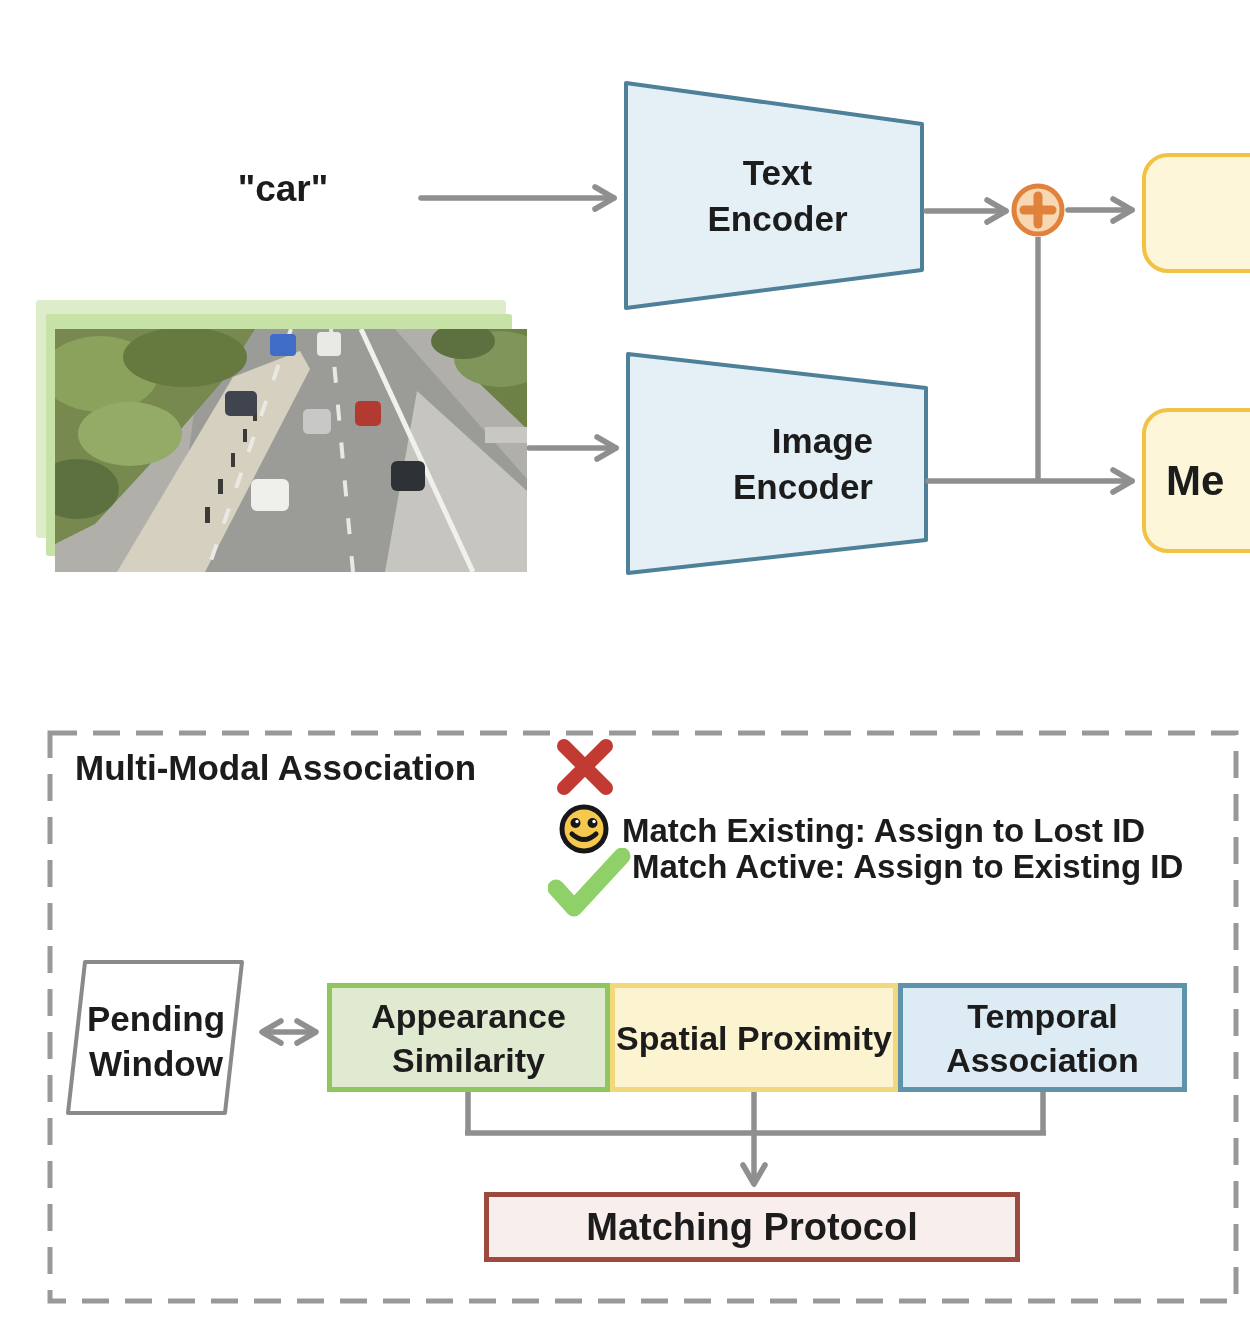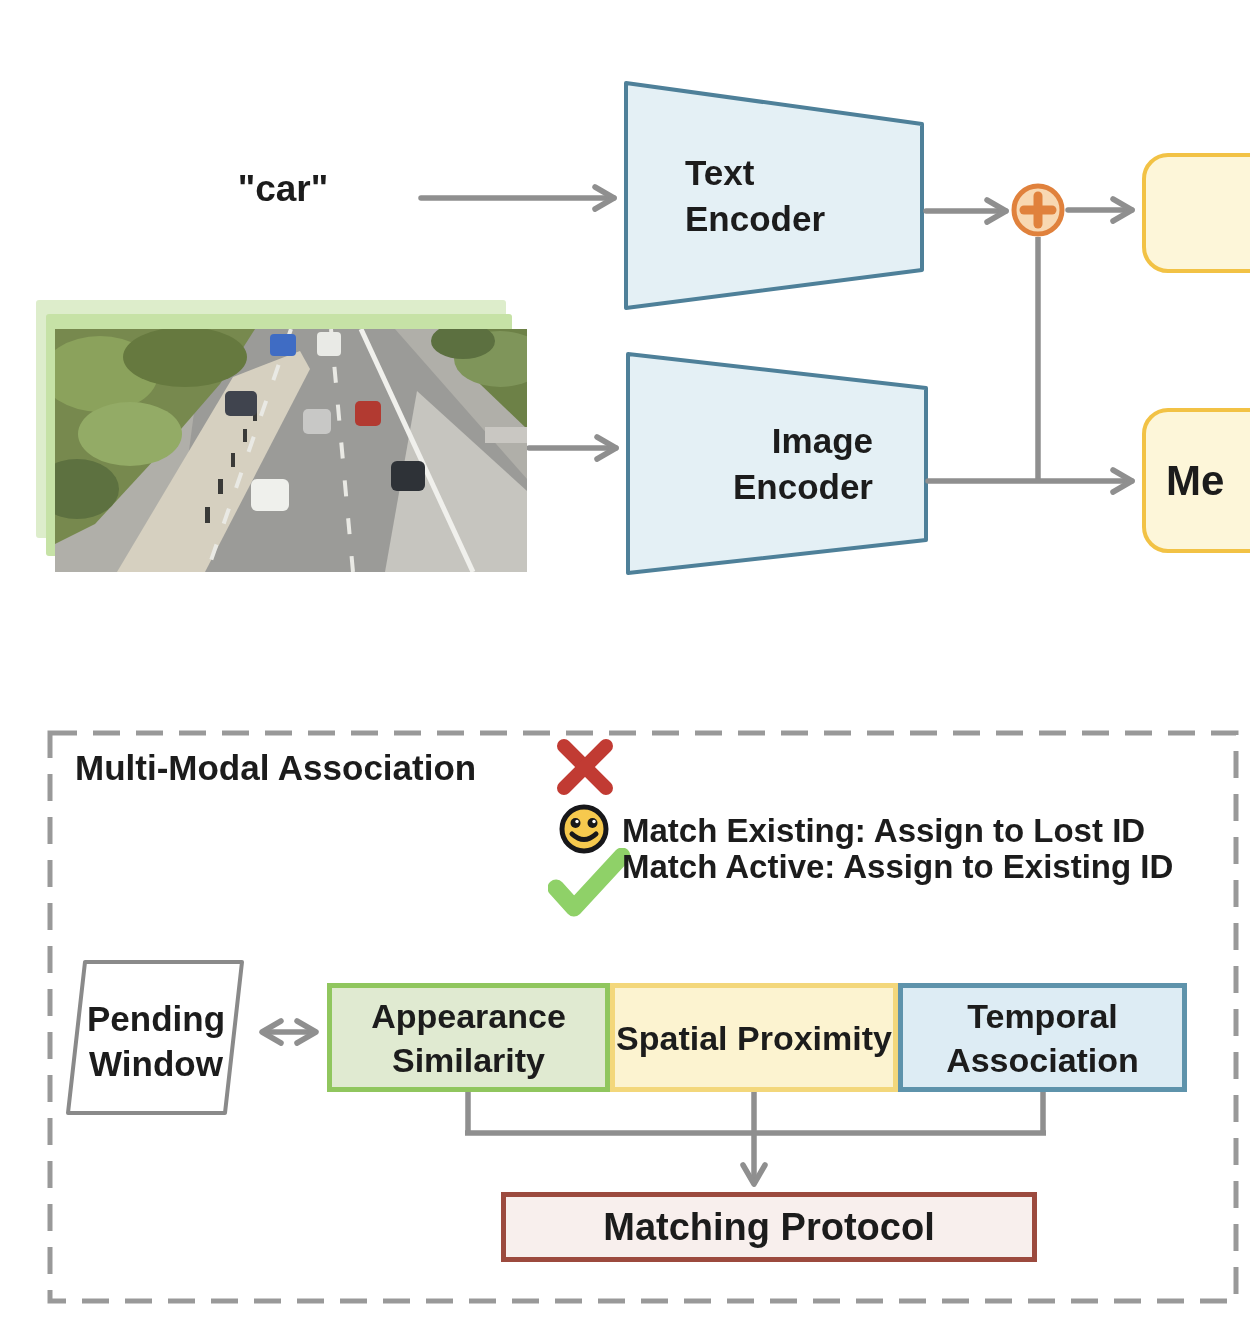--- a/index.html
+++ b/index.html
@@ -6,21 +6,21 @@
   #canvas{
     position:relative;width:1250px;height:1332px;overflow:hidden;background:#fff;
     font-family:"Liberation Sans", sans-serif;color:#1c1c1c;
   }
   .abs{position:absolute;}
   svg{display:block;}
   #diagram-layer{position:absolute;left:0;top:0;z-index:0;}
   .label{font-weight:bold;color:#1c1c1c;z-index:2;}
   
   #text-input-label{left:218px;top:168px;width:130px;font-size:37px;text-align:center;}
-  #text-encoder-label{left:685px;top:150px;width:185px;font-size:35px;line-height:46px;text-align:left;}
+  #text-encoder-label{left:685px;top:150px;width:185px;font-size:35px;line-height:46px;text-align:center;}
   #image-encoder-label{left:688px;top:418px;width:185px;font-size:35px;line-height:46px;text-align:right;}
   .frame-sheet{border-radius:3px;z-index:0;}
   #frame-sheet-1{left:36px;top:300px;width:470px;height:238px;background:var(--sheet_light_green,#ddedcb);}
   #frame-sheet-2{left:46px;top:314px;width:466px;height:242px;background:var(--sheet_mid_green,#c6e2a6);}
   #traffic-photo{left:55px;top:329px;width:472px;height:243px;z-index:1;overflow:hidden;}
   #frame-caption{left:160px;top:586px;width:240px;font-size:39px;text-align:center;z-index:2;}
   #frame-caption .it{font-style:italic;}
   #frame-caption .t{margin-left:10px;}
   .fused-box{
     background:var(--yellow_fill,#fdf6d9);border:4px solid var(--yellow_border,#f2c245);
@@ -31,32 +31,32 @@
   #memory-box .label{font-size:42px;padding-left:20px;}
   
   #association-title{left:75px;top:748px;width:520px;font-size:35px;}
   .legend-icon{z-index:2;}
   #legend-x-icon{left:556px;top:738px;}
   #legend-smiley-icon{left:558px;top:803px;}
   #legend-check-icon{left:548px;top:848px;}
   .legend-text{left:622px;font-size:33px;font-weight:bold;z-index:2;}
   #legend-text-1{top:752px;width:600px;}
   #legend-text-2{top:812px;width:616px;}
-  #legend-text-3{top:846px;width:580px;line-height:41px;}
+  #legend-text-3{top:846px;width:580px;line-height:41px;margin-left:10px;}
   #pending-window-label{left:72px;top:996px;width:168px;font-size:35px;line-height:45px;text-align:center;z-index:2;}
   .criteria-box{
     box-sizing:border-box;height:109px;z-index:1;
     display:flex;align-items:center;justify-content:center;text-align:center;
     font-weight:bold;font-size:34px;line-height:44px;color:#1c1c1c;
   }
   #criteria-appearance{left:327px;top:983px;width:283px;background:var(--green_fill,#e0ead1);border:5px solid var(--green_border,#90c65e);}
   #criteria-spatial{left:610px;top:983px;width:288px;background:var(--spatial_fill,#fcf3d0);border:5px solid var(--spatial_border,#f3d77b);}
   #criteria-temporal{left:898px;top:983px;width:289px;background:var(--temporal_fill,#ddecf4);border:5px solid var(--temporal_border,#5e93ab);}
   #matching-protocol-box{
-    left:501px;top:1192px;width:536px;height:70px;box-sizing:border-box;
+    left:484px;top:1192px;width:536px;height:70px;box-sizing:border-box;
     background:var(--protocol_fill,#f8efed);border:5px solid var(--protocol_border,#9c4a3e);
     display:flex;align-items:center;justify-content:center;
     font-weight:bold;font-size:38px;z-index:1;
   }
 </style>
 </head>
 <body>
 
 <div id="canvas">
 

